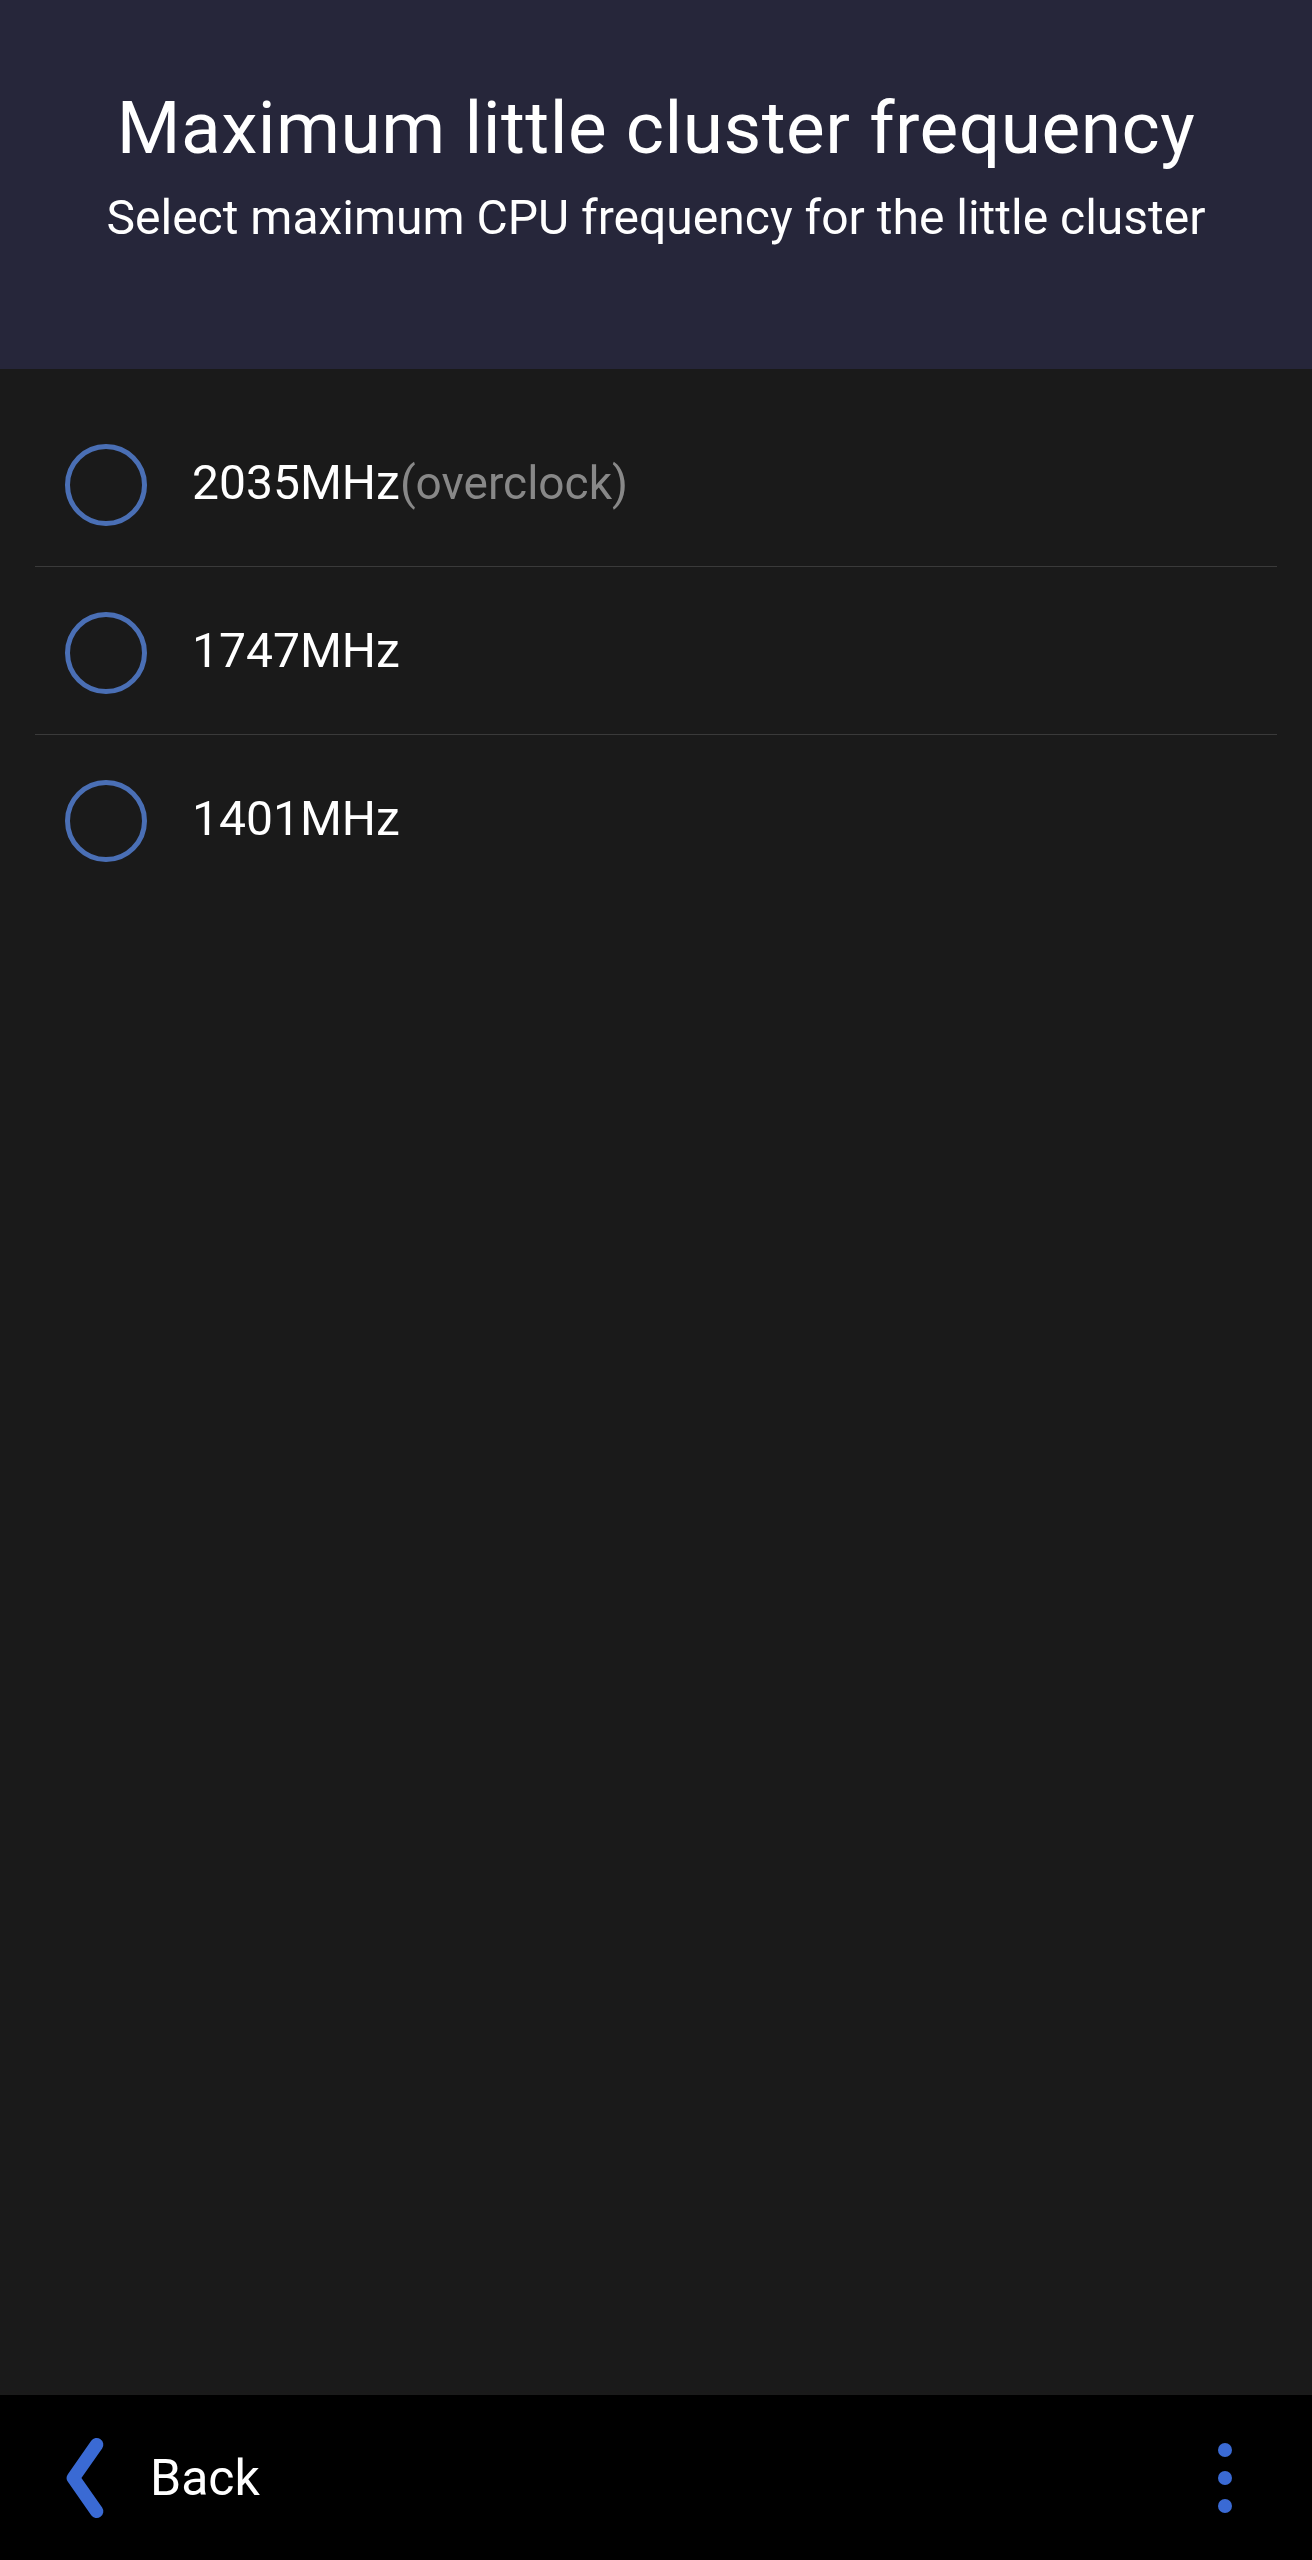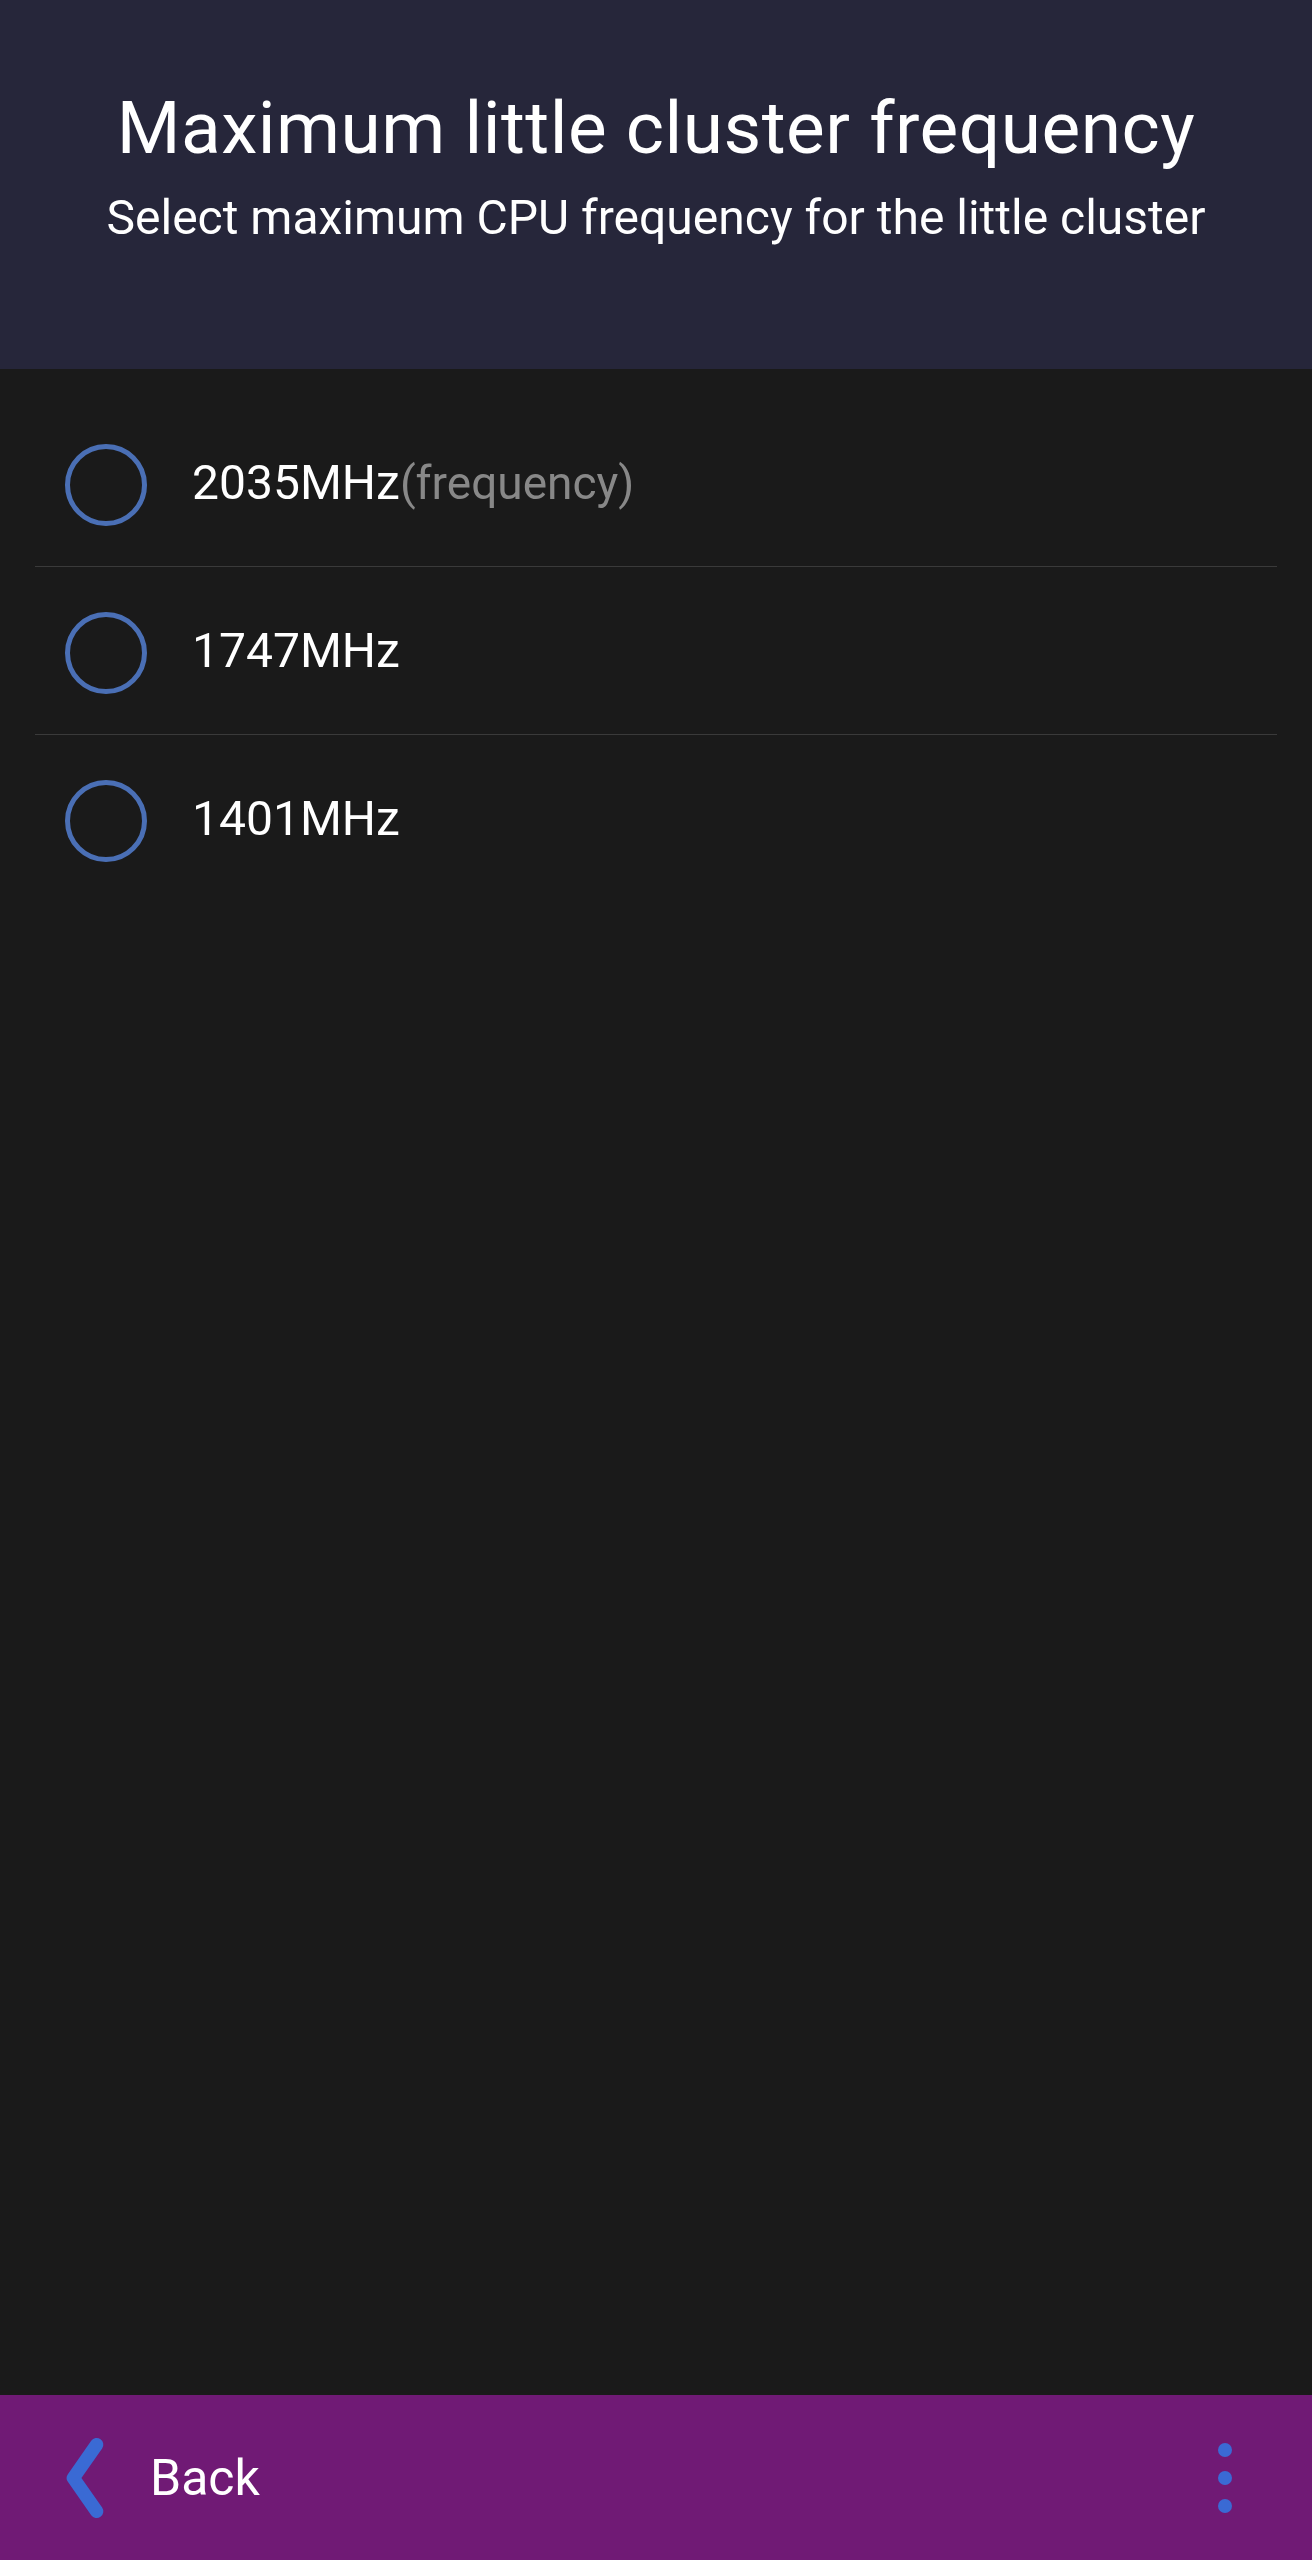--- a/index.html
+++ b/index.html
@@ -88,21 +88,21 @@
     color: #ffffff;
     font-weight: 400;
   }
   .option-sublabel {
     font-size: 46px;
     color: #888888;
     font-weight: 400;
     margin-top: 2px;
   }
   .footer {
-    background: #701a75;
+    background: #000000;
     height: 165px;
     display: flex;
     align-items: center;
     justify-content: space-between;
     padding: 0 60px;
   }
   .footer-button {
     display: flex;
     align-items: center;
     cursor: pointer;
@@ -141,21 +141,21 @@
 <div class="header">
   <div class="header-title">Maximum little cluster frequency</div>
   <div class="header-subtitle">Select maximum CPU frequency for the little cluster</div>
 </div>
 
 <div class="content">
 <div class="option-row">
       <div class="radio"></div>
       <div class="option-text">
         <div class="option-label">2035MHz</div>
-        <div class="option-sublabel">(frequency)</div>
+        <div class="option-sublabel">(overclock)</div>
       </div>
     </div>
     <div class="option-row">
       <div class="radio"></div>
       <div class="option-text">
         <div class="option-label">1747MHz</div>
       </div>
     </div>
     <div class="option-row">
       <div class="radio"></div>

